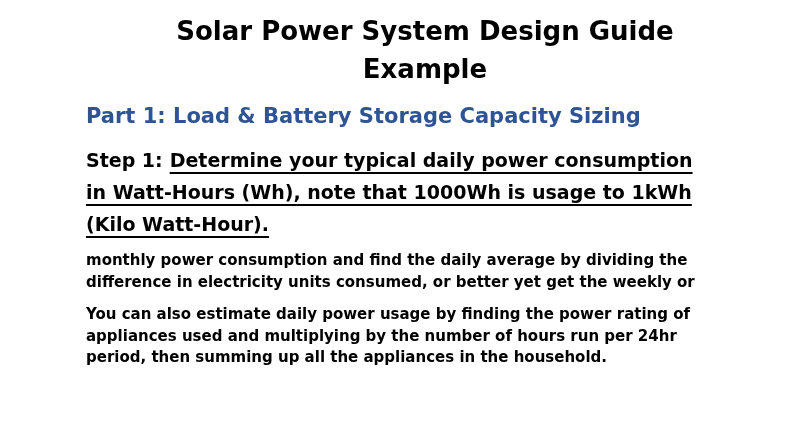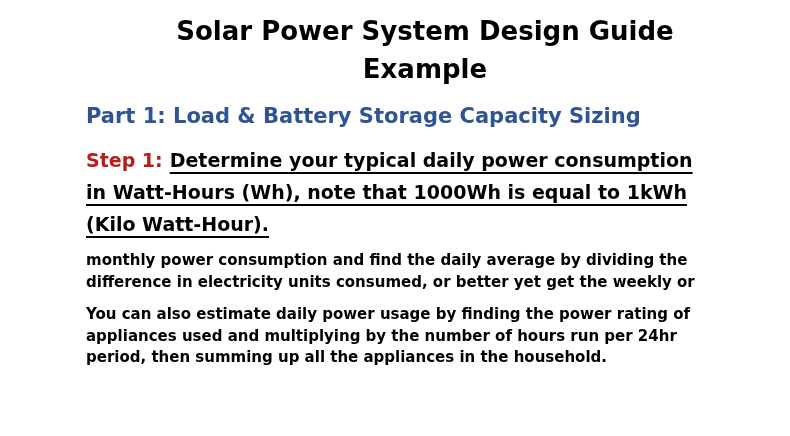--- a/index.html
+++ b/index.html
@@ -36,21 +36,21 @@
     color: #2F5496;
     white-space: nowrap;
   }
   .step {
     margin: 14px 0 0 0;
     font-size: 19px;
     line-height: 32px;
   }
   .step .line { white-space: nowrap; }
   .step-label {
-    color: #b91c1c;
+    color: #000000;
     margin-right: 7px;
   }
   .u {
     text-decoration: underline;
     text-decoration-thickness: 2px;
     text-underline-offset: 5px;
     text-decoration-color: #000000;
   }
   .para {
     font-size: 15px;
@@ -70,21 +70,21 @@
     <div class="line">Example</div>
   </h1>
 
   <h2 class="section-heading">Part 1: Load &amp; Battery Storage Capacity Sizing</h2>
 
   <div class="step">
     <div class="line">
       <span class="step-label">Step 1:</span><span class="u">Determine your typical daily power consumption</span>
     </div>
     <div class="line">
-      <span class="u">in Watt-Hours (Wh), note that 1000Wh is equal to 1kWh</span>
+      <span class="u">in Watt-Hours (Wh), note that 1000Wh is usage to 1kWh</span>
     </div>
     <div class="line">
       <span class="u">(Kilo Watt-Hour).</span>
     </div>
   </div>
 
   <div class="para para-1">
     <div class="line">monthly power consumption and find the daily average by dividing the</div>
     <div class="line">difference in electricity units consumed, or better yet get the weekly or</div>
   </div>

